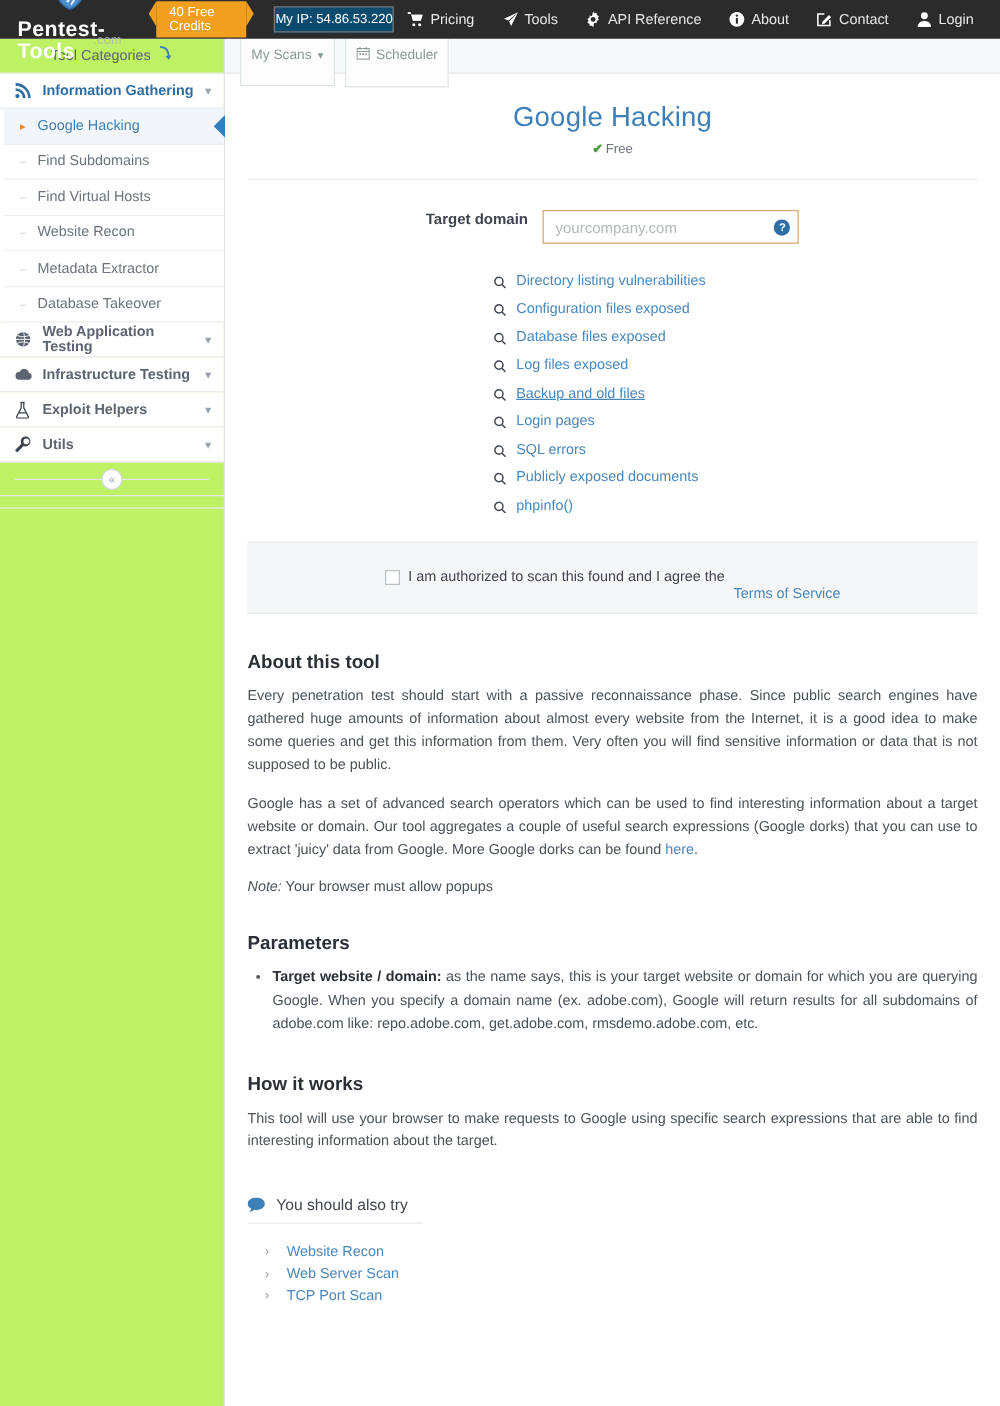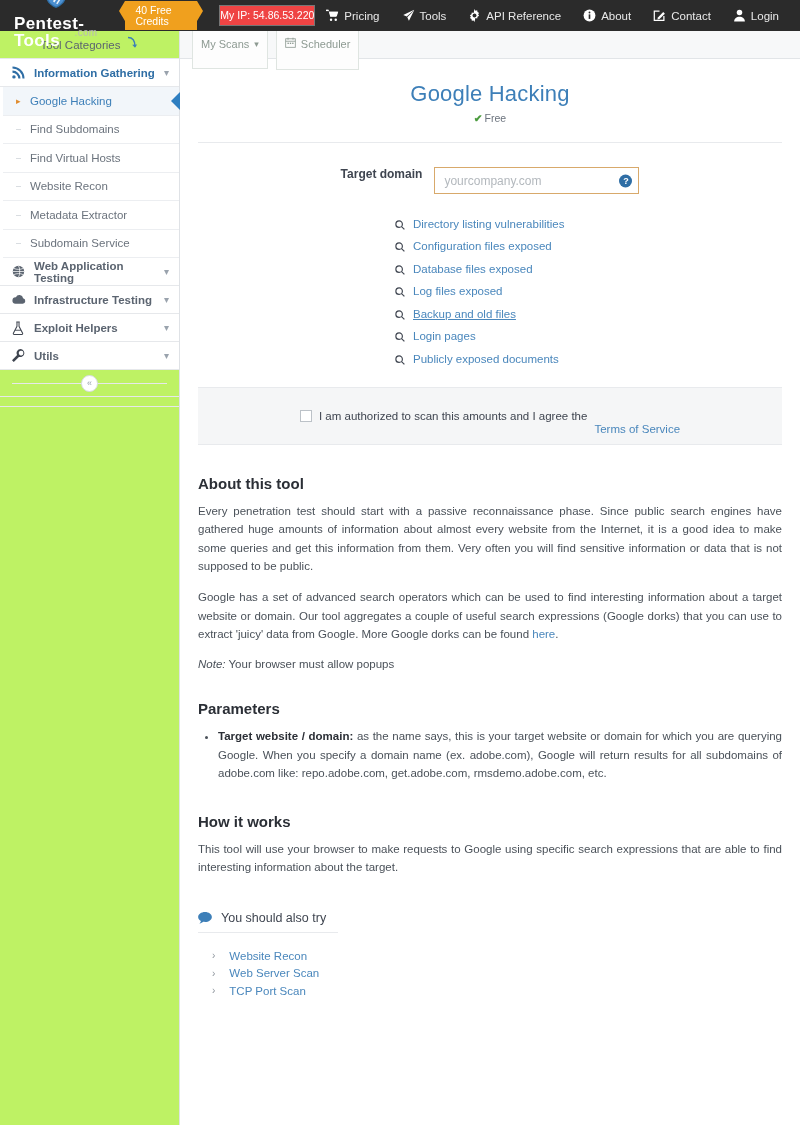--- a/index.html
+++ b/index.html
@@ -47,21 +47,21 @@
   .credits::before, .credits::after {
     content:""; position:absolute; top:0; width:0; height:0;
     border-top: 10px solid transparent;
     border-bottom: 10px solid transparent;
   }
   .credits::before { left:-6px; border-right: 6px solid #f0a01e; }
   .credits::after { right:-6px; border-left: 6px solid #f0a01e; }
 
   .myip {
     margin-left: 22px;
-    background: #ef4444;
+    background: #0c4a6e;
     border: 1px solid #767676;
     color: #ffffff;
     font-size: 10.5px;
     padding: 3px 0;
     line-height: 1.2;
     white-space: nowrap;
   }
   .myip .ipval { font-weight: normal; }
 
   .navlinks { display: flex; align-items: center; margin-left: auto; gap: 0; }
@@ -435,21 +435,21 @@
       <div class="sb-item">
         <span class="bullet">–</span>
         <span>Website Recon</span>
       </div>
       <div class="sb-item">
         <span class="bullet">–</span>
         <span>Metadata Extractor</span>
       </div>
       <div class="sb-item">
         <span class="bullet">–</span>
-        <span>Subdomain Service</span>
+        <span>Database Takeover</span>
       </div>
     </div>
 
     <div class="sb-group">
       <span class="gicon">
         <svg width="13" height="13" viewBox="0 0 16 16">
           <circle cx="8" cy="8" r="7" fill="#5b6470"></circle>
           <path d="M8 1c2 2.4 2 11.2 0 14M1 8h14M2.3 4.2c3.4 1.6 8 1.6 11.4 0M2.3 11.8c3.4-1.6 8-1.6 11.4 0" fill="none" stroke="#ffffff" stroke-width="0.9"></path>
         </svg>
       </span>
@@ -587,28 +587,46 @@
           </span>
           <span>Login pages</span>
         </div>
         <div class="dork">
           <span class="mag">
             <svg width="10" height="10" viewBox="0 0 16 16" fill="none" stroke="#3f4550" stroke-width="1.9">
               <circle cx="6.6" cy="6.6" r="5.2"></circle>
                 <path d="M10.5 10.5L15 15"></path>
             </svg>
           </span>
+          <span>SQL errors</span>
+        </div>
+        <div class="dork">
+          <span class="mag">
+            <svg width="10" height="10" viewBox="0 0 16 16" fill="none" stroke="#3f4550" stroke-width="1.9">
+              <circle cx="6.6" cy="6.6" r="5.2"></circle>
+                <path d="M10.5 10.5L15 15"></path>
+            </svg>
+          </span>
           <span>Publicly exposed documents</span>
+        </div>
+        <div class="dork">
+          <span class="mag">
+            <svg width="10" height="10" viewBox="0 0 16 16" fill="none" stroke="#3f4550" stroke-width="1.9">
+              <circle cx="6.6" cy="6.6" r="5.2"></circle>
+                <path d="M10.5 10.5L15 15"></path>
+            </svg>
+          </span>
+          <span>phpinfo()</span>
         </div>
       </div>
 
       <div class="tos-box">
         <div class="tos-inner">
           <span class="tos-check"></span>
-          <span>I am authorized to scan this amounts and I agree the</span>
+          <span>I am authorized to scan this found and I agree the</span>
           <span class="tos-link">Terms of Service</span>
         </div>
       </div>
 
       <h2 class="sec-title">About this tool</h2>
       <p class="para">Every penetration test should start with a passive reconnaissance phase. Since public search engines have gathered huge amounts of information about almost every website from the Internet, it is a good idea to make some queries and get this information from them. Very often you will find sensitive information or data that is not supposed to be public.</p>
       <p class="para"><span>Google has a set of advanced search operators which can be used to find interesting information about a target website or domain. Our tool aggregates a couple of useful search expressions (Google dorks) that you can use to extract 'juicy' data from Google. More Google dorks can be found </span><span class="inline-link">here</span><span>.</span></p>
       <div class="note"><i>Note:</i><span> Your browser must allow popups</span></div>
 
       <h2 class="sec-title">Parameters</h2>

